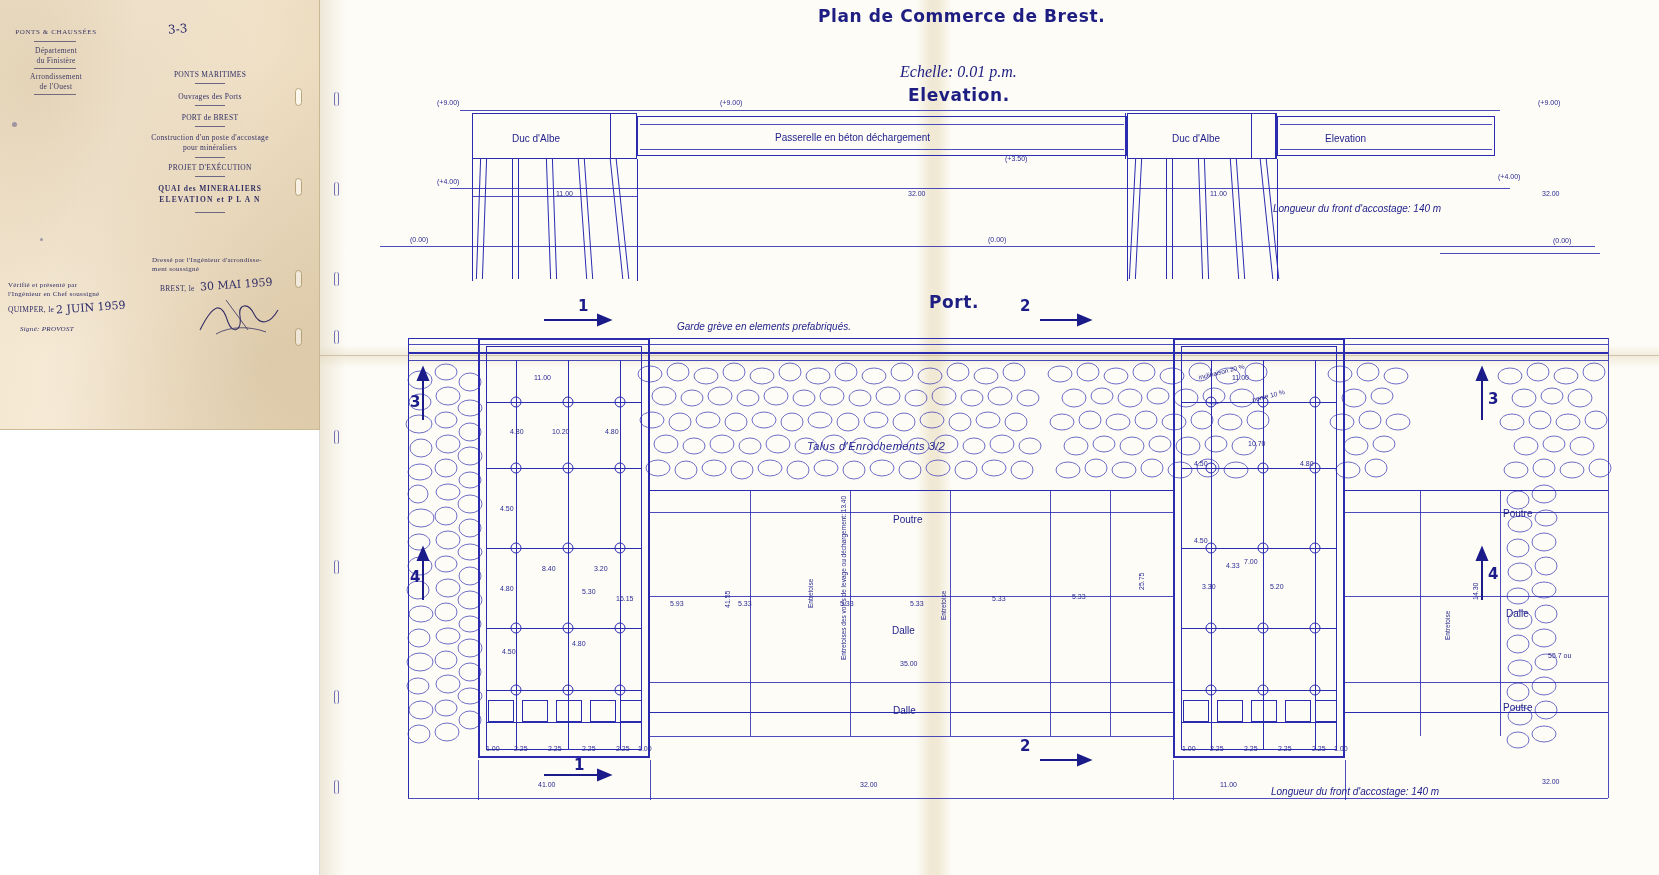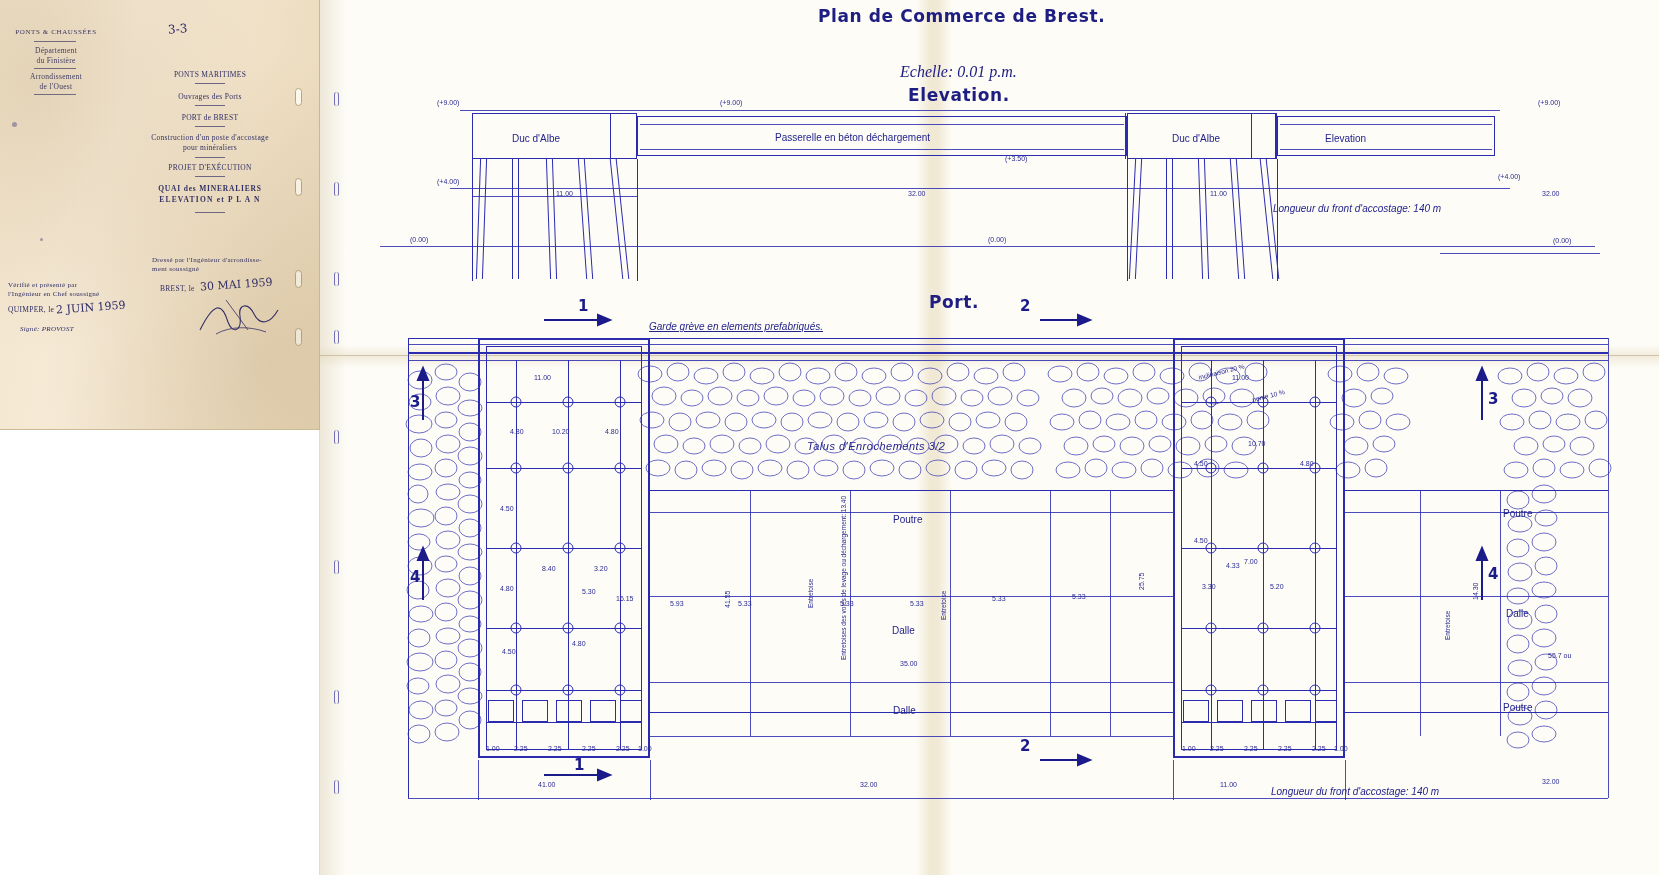--- a/index.html
+++ b/index.html
@@ -295,21 +295,21 @@
 
     <div class="ttl h1" style="left:609px; top:292px; font-size:17px;">Port.</div>
 
     <div class="hl" style="left:88px; top:338px; width:1200px;"></div>
     <div class="hl thin" style="left:88px; top:344px; width:1200px;"></div>
     <div class="hl thick" style="left:88px; top:352px; width:1200px;"></div>
     <div class="hl thin" style="left:88px; top:360px; width:1200px;"></div>
     <div class="vl" style="left:88px; top:338px; height:460px;"></div>
     <div class="vl thin" style="left:1288px; top:338px; height:460px;"></div>
 
-    <div class="lbl it" style="left:329px; top:321px;text-decoration:underline;">Garde grève en elements prefabriqués.</div>
+    <div class="lbl it" style="left:357px; top:321px;">Garde grève en elements prefabriqués.</div>
     <div class="lbl it" style="left:487px; top:440px; font-size:11px; letter-spacing:.5px;">Talus d'Enrochements 3/2</div>
 
     <svg class="ink" width="1339" height="875" viewBox="0 0 1339 875">
       <g class="stone">
 
         <ellipse cx="100" cy="380" rx="12" ry="9"></ellipse>
           <ellipse cx="100" cy="402" rx="11" ry="8"></ellipse>
         <ellipse cx="99" cy="424" rx="13" ry="9"></ellipse>
           <ellipse cx="101" cy="448" rx="11" ry="9"></ellipse>
         <ellipse cx="100" cy="472" rx="12" ry="8"></ellipse>

